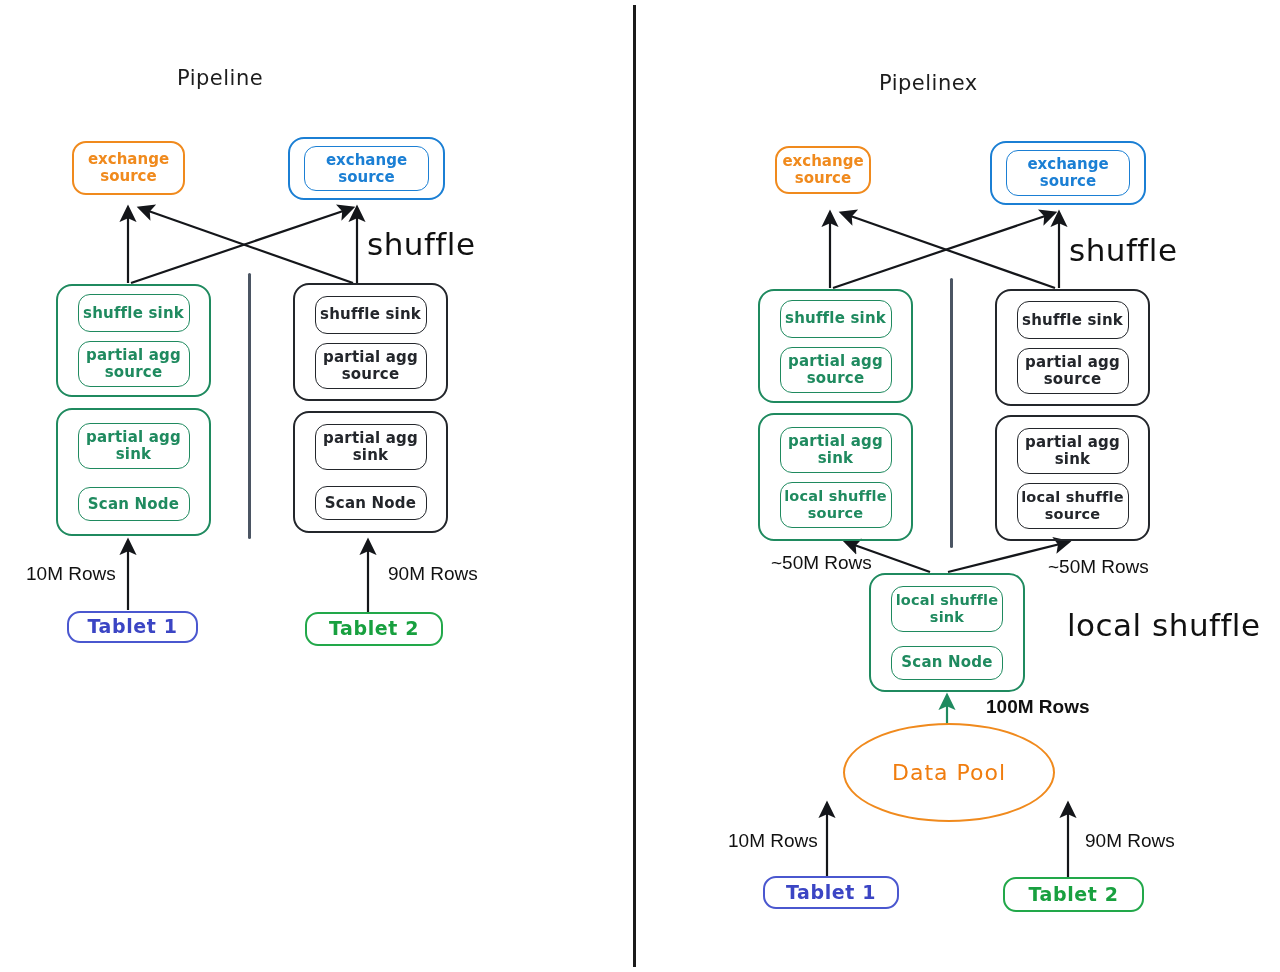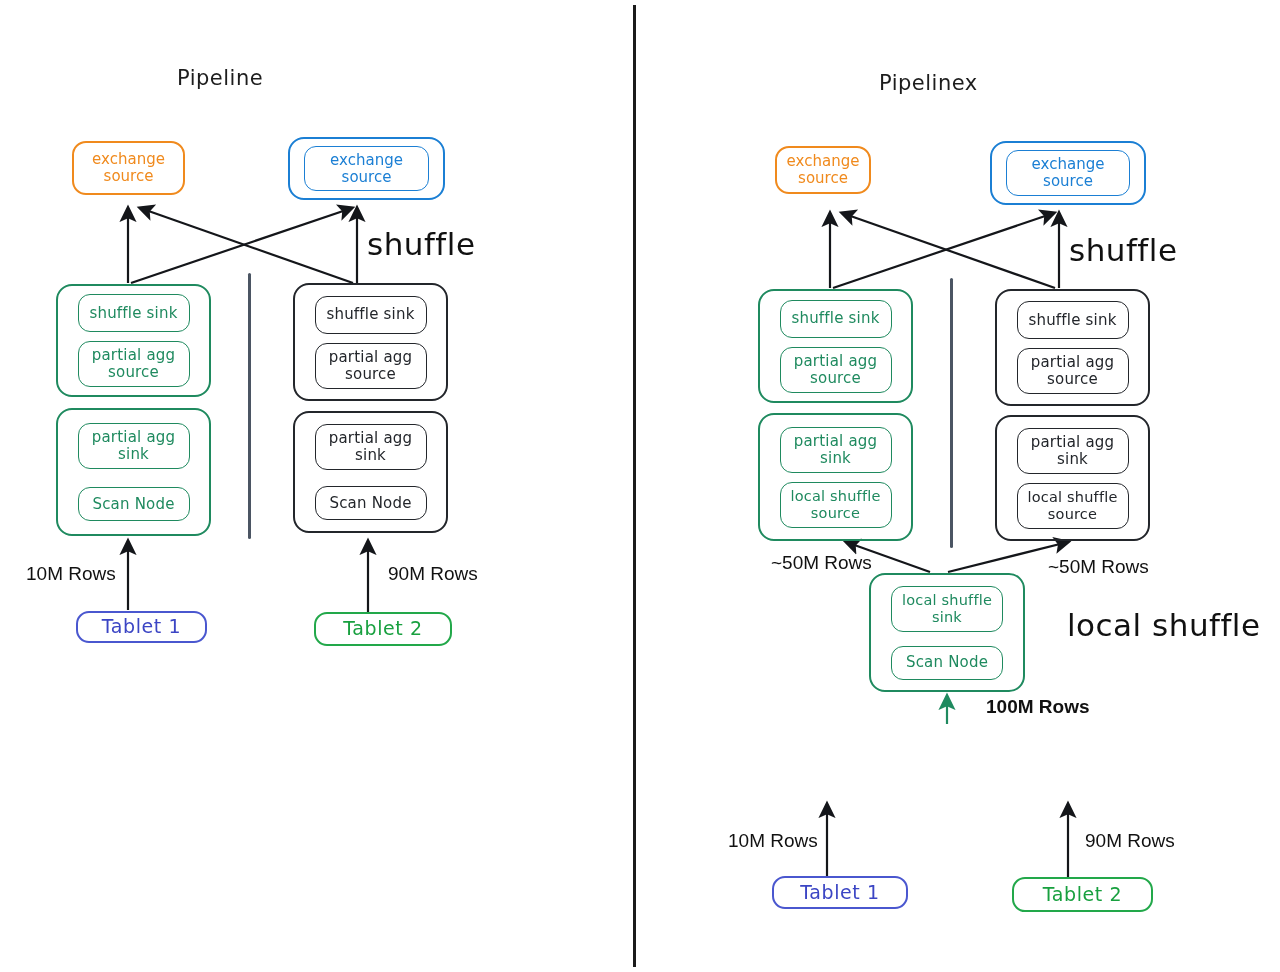--- a/index.html
+++ b/index.html
@@ -20,30 +20,30 @@
   .rowlbl{
     position:absolute;font-family:"Liberation Sans", sans-serif;
     font-size:19px;color:#111111;white-space:nowrap;
   }
 
   
   .node{
     position:absolute;box-sizing:border-box;
     display:flex;align-items:center;justify-content:center;
     text-align:center;line-height:1.12;
-    border-style:solid;background:transparent;
+    border-style:solid;background:transparent;font-weight:bold;
   }
   .outer{border-width:2.2px;border-radius:16px;}
   .inner{
     border-width:1.8px;border-radius:12px;
     font-size:15px;letter-spacing:.2px;
   }
   .inner.small{font-size:14.5px;}
   .tablet{
-    border-width:2.2px;border-radius:13px;font-size:19px;letter-spacing:.6px;margin-left:9px;
+    border-width:2.2px;border-radius:13px;font-size:19px;letter-spacing:.6px;
   }
   .excg-inner{border-width:1.8px;border-radius:12px;font-size:15px;}
   .excg-solo{border-width:2.2px;border-radius:14px;font-size:15px;}
 
   .c-green{border-color:#1f8a5f;color:#1f8a5f;}
   .c-black{border-color:#23262b;color:#23262b;}
   .c-orange{border-color:#f08a1d;color:#f08a1d;}
   .c-blue{border-color:#1b7fd4;color:#1b7fd4;}
   .c-indigo{border-color:#4a57cf;color:#3b45c4;}
   .c-leaf{border-color:#22a84a;color:#18a03f;}
@@ -270,20 +270,23 @@
           <span style="display:block;">sink</span>
       </span>
     </div>
     <div class="node inner c-green" style="position:static;width:112px;height:34px;">
       <span>Scan Node</span>
     </div>
   </div>
 
   <div class="rowlbl" style="left:986px;top:696px;font-weight:bold;">100M Rows</div>
 
+  <div class="ellipse" style="left:843px;top:723px;width:212px;height:99px;">
+    <span>Data Pool</span>
+  </div>
 
   <div class="rowlbl" style="left:728px;top:830px;">10M Rows</div>
   <div class="rowlbl" style="left:1085px;top:830px;">90M Rows</div>
 
   <div class="node tablet c-indigo" style="left:763px;top:876px;width:136px;height:33px;">
     <span>Tablet 1</span>
   </div>
   <div class="node tablet c-leaf" style="left:1003px;top:877px;width:141px;height:35px;">
     <span>Tablet 2</span>
   </div>

